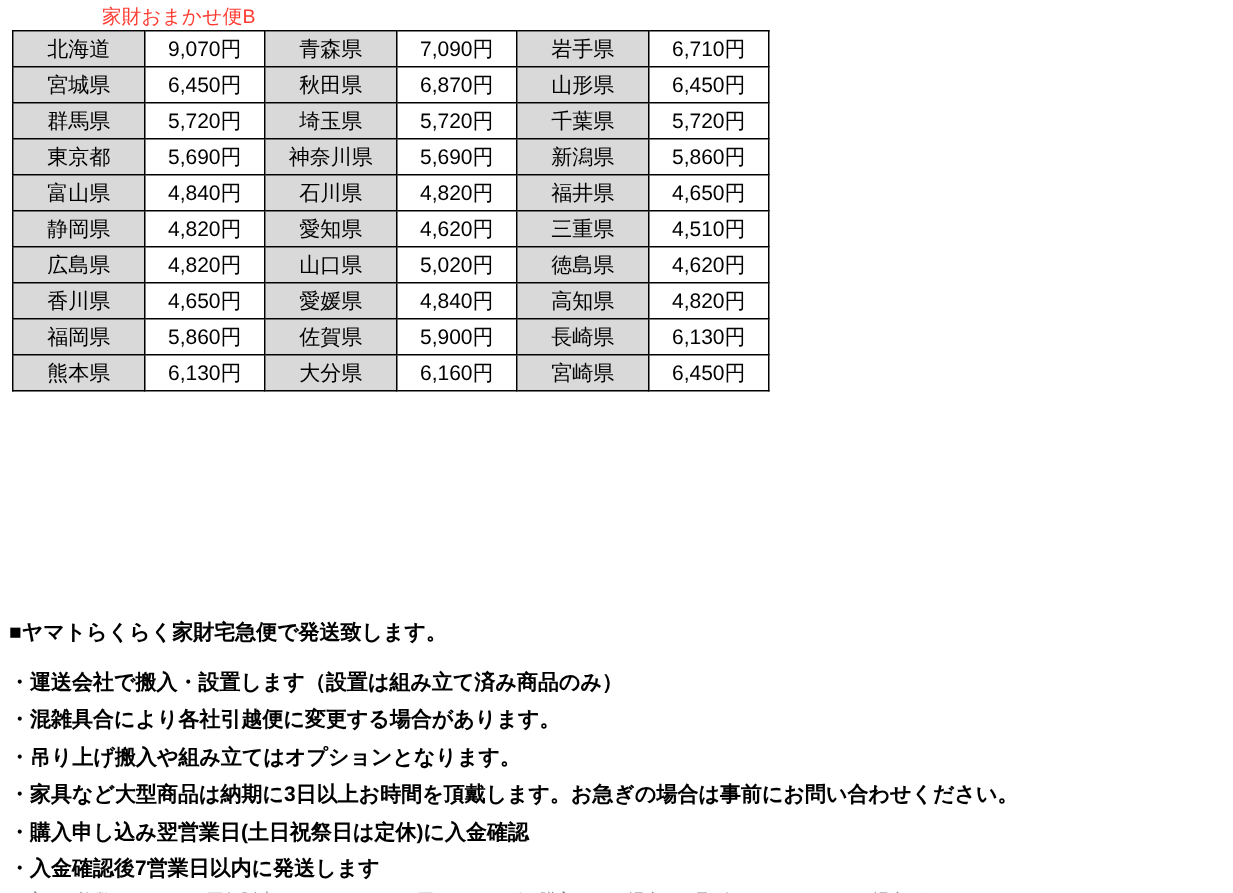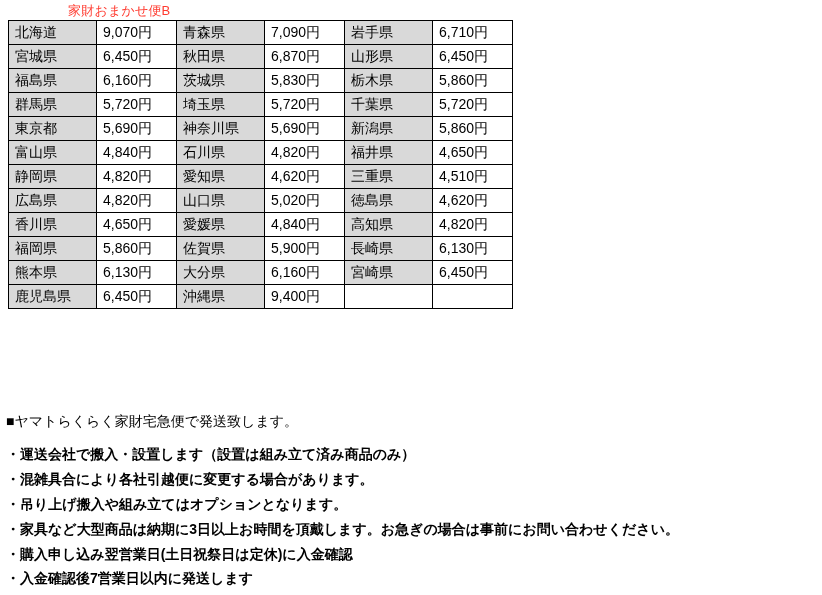--- a/index.html
+++ b/index.html
@@ -41,39 +41,40 @@
   table.fee-table td {
     border: 1px solid #000000;
     height: 24px;
     font-size: 14px;
     padding: 0 6px;
     box-sizing: border-box;
     white-space: nowrap;
   }
   td.pref {
     background: #d9d9d9;
+    text-align: center;
     width: 88px;
   }
   td.price {
     background: #ffffff;
-    text-align: left;
+    text-align: center;
     width: 80px;
   }
   td.blank {
     background: #ffffff;
   }
   .notes {
     position: absolute;
     left: 6px;
     top: 413px;
     width: 806px;
   }
   .note-head {
     font-size: 14px;
-    font-weight: normal;
+    font-weight: bold;
     margin: 0 0 14px 0;
     white-space: nowrap;
   }
   .note-line {
     font-size: 14px;
     font-weight: bold;
     margin: 0 0 6px 0;
     white-space: nowrap;
     line-height: 1.35;
   }
@@ -100,28 +101,20 @@
           <td class="pref">岩手県</td>
           <td class="price">6,710円</td>
         </tr>
         <tr>
           <td class="pref">宮城県</td>
           <td class="price">6,450円</td>
           <td class="pref">秋田県</td>
           <td class="price">6,870円</td>
           <td class="pref">山形県</td>
           <td class="price">6,450円</td>
-        </tr>
-        <tr>
-          <td class="pref">福島県</td>
-          <td class="price">6,160円</td>
-          <td class="pref">茨城県</td>
-          <td class="price">5,830円</td>
-          <td class="pref">栃木県</td>
-          <td class="price">5,860円</td>
         </tr>
         <tr>
           <td class="pref">群馬県</td>
           <td class="price">5,720円</td>
           <td class="pref">埼玉県</td>
           <td class="price">5,720円</td>
           <td class="pref">千葉県</td>
           <td class="price">5,720円</td>
         </tr>
         <tr>
@@ -173,28 +166,20 @@
           <td class="price">6,130円</td>
         </tr>
         <tr>
           <td class="pref">熊本県</td>
           <td class="price">6,130円</td>
           <td class="pref">大分県</td>
           <td class="price">6,160円</td>
           <td class="pref">宮崎県</td>
           <td class="price">6,450円</td>
         </tr>
-        <tr>
-          <td class="pref">鹿児島県</td>
-          <td class="price">6,450円</td>
-          <td class="pref">沖縄県</td>
-          <td class="price">9,400円</td>
-          <td class="blank"></td>
-          <td class="blank"></td>
-        </tr>
       </tbody>
   </table>
 
   <div class="notes">
     <p class="note-head">■ヤマトらくらく家財宅急便で発送致します。</p>
     <div>
         <p class="note-line">・運送会社で搬入・設置します（設置は組み立て済み商品のみ）</p>
         <p class="note-line">・混雑具合により各社引越便に変更する場合があります。</p>
         <p class="note-line">・吊り上げ搬入や組み立てはオプションとなります。</p>
         <p class="note-line">・家具など大型商品は納期に3日以上お時間を頂戴します。お急ぎの場合は事前にお問い合わせください。</p>

